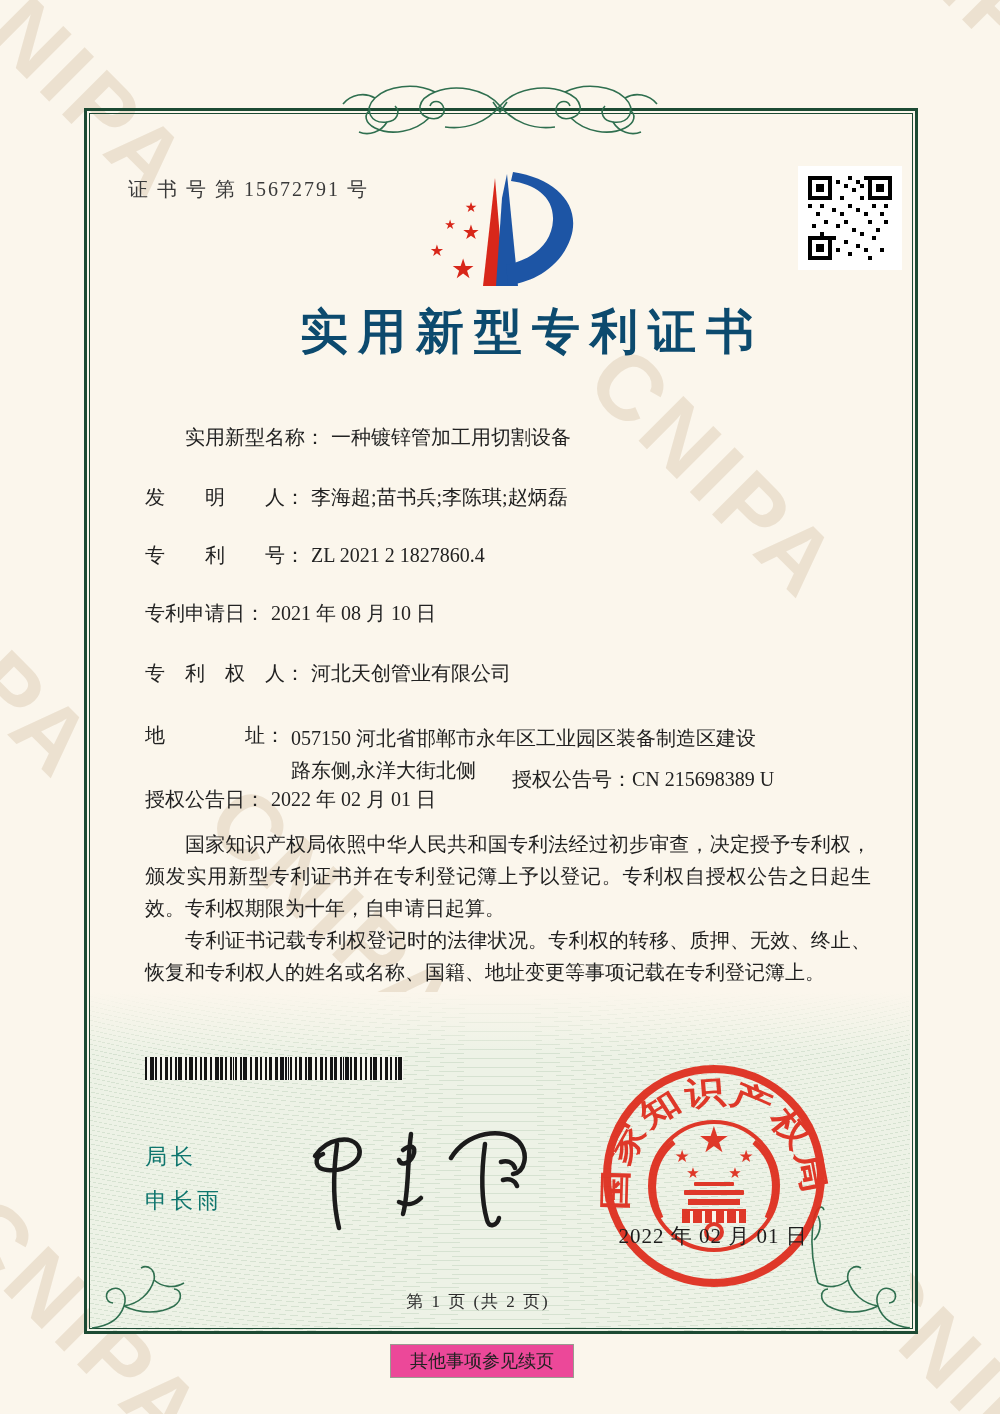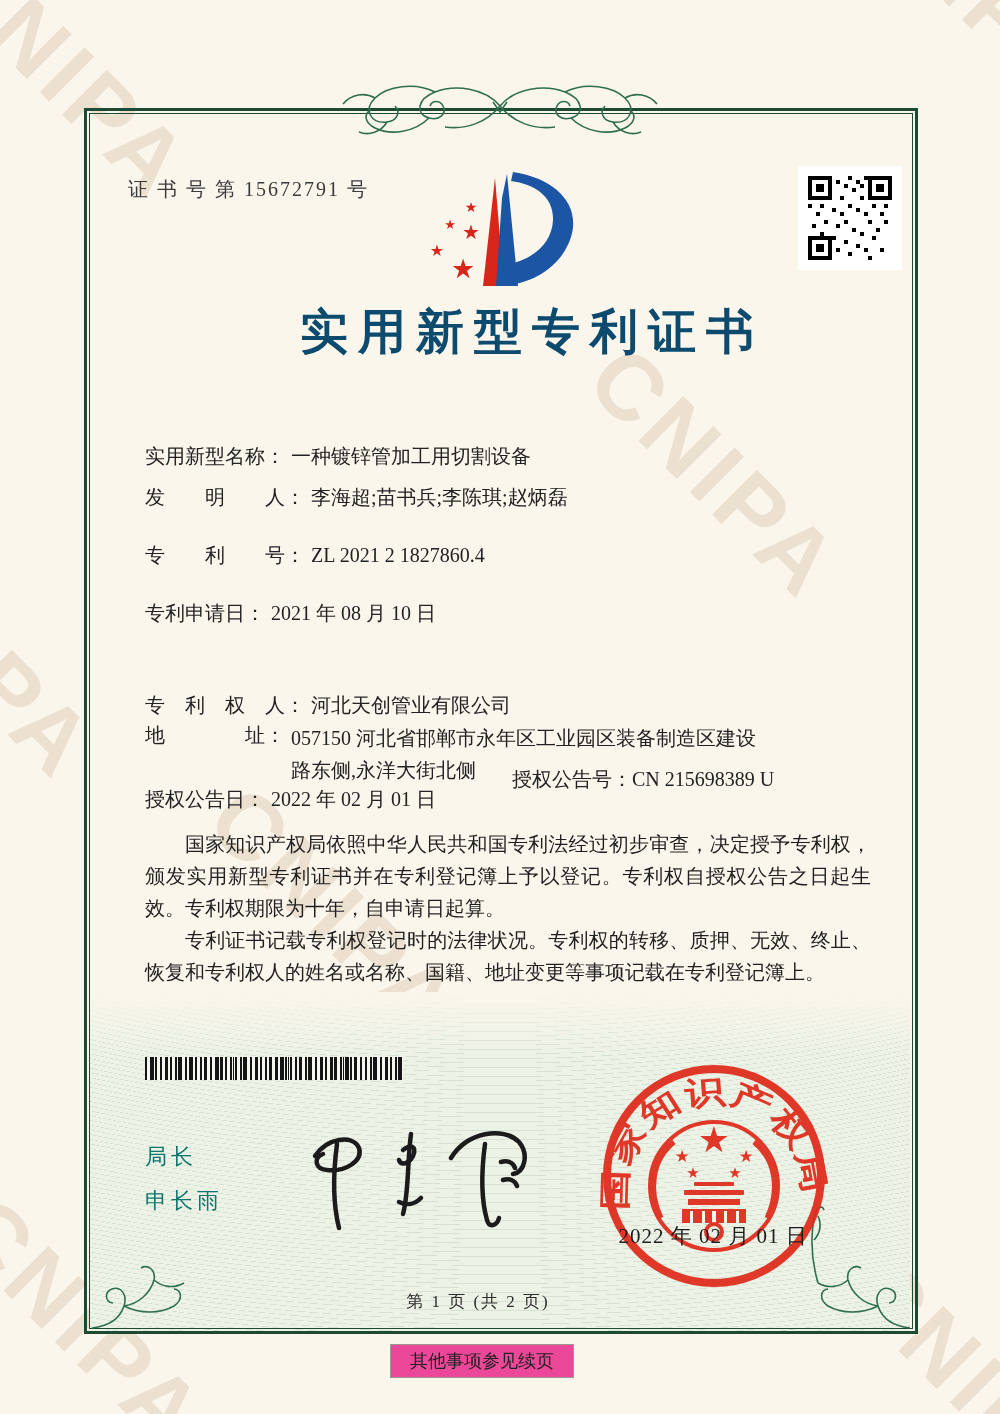--- a/index.html
+++ b/index.html
@@ -145,33 +145,33 @@
         </div>
       <div class="finder" style="left:0;bottom:0;">
           <div></div>
         </div>
       <div class="qr-dots"></div>
     </div>
   </div>
 
   <div class="title">实用新型专利证书</div>
 
-  <div class="frow" style="top:443px;">
+  <div class="frow" style="top:424px;margin-left:40px;">
     <span class="lbl">实用新型名称：</span><span class="val">一种镀锌管加工用切割设备</span>
   </div>
   <div class="frow" style="top:484px;">
     <span class="lbl">发　　明　　人：</span><span class="val">李海超;苗书兵;李陈琪;赵炳磊</span>
   </div>
   <div class="frow" style="top:542px;">
     <span class="lbl">专　　利　　号：</span><span class="val">ZL 2021 2 1827860.4</span>
   </div>
   <div class="frow" style="top:600px;">
     <span class="lbl">专利申请日：</span><span class="val">2021 年 08 月 10 日</span>
   </div>
-  <div class="frow" style="top:692px;font-family:Liberation Mono, monospace;">
+  <div class="frow" style="top:660px;font-family:Liberation Mono, monospace;">
     <span class="lbl">专　利　权　人：</span><span class="val">河北天创管业有限公司</span>
   </div>
   <div class="frow-addr">
     <span class="lbl">地　　　　址：</span>
       <span class="val">057150 河北省邯郸市永年区工业园区装备制造区建设路东侧,永洋大街北侧</span>
   </div>
   <div class="frow" style="top:786px;">
     <span class="lbl">授权公告日：</span><span class="val">2022 年 02 月 01 日</span>
   </div>
   <div class="grant-no">

